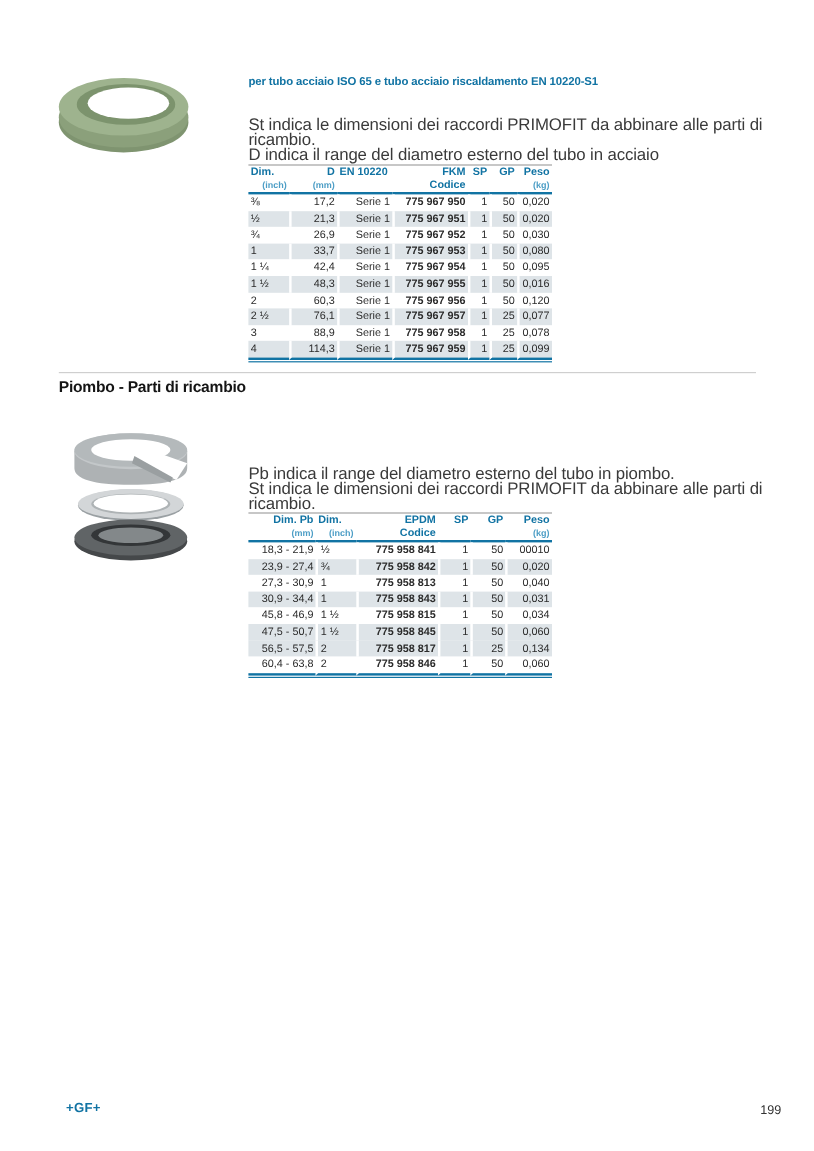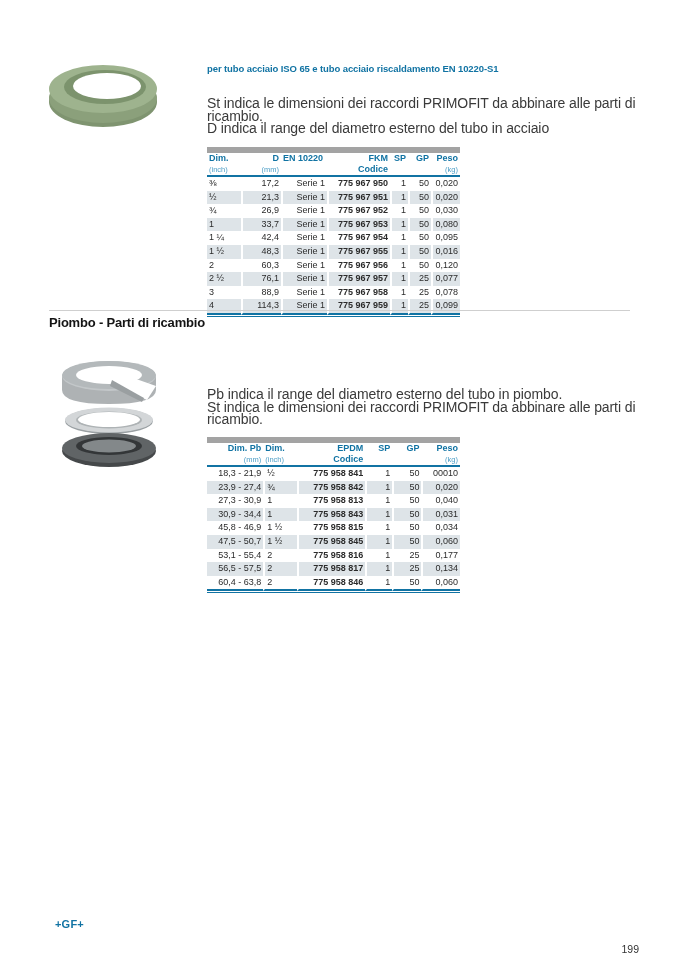--- a/index.html
+++ b/index.html
@@ -21,37 +21,37 @@
     letter-spacing:-0.2px;
   }
   .divider{
     position:absolute;left:49px;top:310px;width:581px;height:1px;background:#cfcfcf;
   }
   
   .tblwrap{position:absolute;left:207px;width:253px;}
   .tblwrap::after{content:'';display:block;height:1px;background:#1173a3;margin-top:1px;}
   table.cat{
     border-collapse:separate;border-spacing:0;width:100%;table-layout:fixed;
-    font-size:9px;color:#2b2b2b;border-top:6px solid #a3a3a3;margin-top:10px;
+    font-size:9px;color:#2b2b2b;border-top:1px solid #a3a3a3;
   }
   table.cat td{padding:0 2px;overflow:hidden;white-space:nowrap;}
   thead td{color:#1173a3;font-weight:bold;height:11px;line-height:11px;}
   thead tr.h2 td{border-bottom:2px solid #1173a3;height:11px;}
-  thead td.unit{font-size:7.5px;font-weight:normal;color:#4d9ec6;}
+  thead td.unit{font-size:7.5px;font-weight:bold;color:#4d9ec6;text-align:right;}
   tbody td{height:13.6px;line-height:13.6px;border-left:2px solid #fff;}
   tbody td:first-child{border-left:none;}
   tbody tr.stripe td{background:#dee4e8;}
   tbody tr:last-child td{border-bottom:2px solid #1173a3;}
   td.al{text-align:left;} td.ar{text-align:right;}
   td.b{font-weight:bold;}
   
   .img-abs{position:absolute;}
   
   .footer-logo{position:absolute;left:55px;top:918px;font-size:11px;font-weight:bold;color:#1173a3;letter-spacing:0.2px;}
-  .page-number{position:absolute;right:39px;top:919px;font-size:10.5px;color:#333;margin-top:24px;}
+  .page-number{position:absolute;right:27px;top:919px;font-size:10.5px;color:#333;}
 </style>
 </head>
 <body>
 
 <div class="page">
 
   <svg class="img-abs" style="left:46px;top:58px" width="118" height="72" viewBox="0 0 118 72">
     <ellipse cx="57" cy="44" rx="54" ry="25" fill="#7f9470"></ellipse>
     <ellipse cx="57" cy="40" rx="54" ry="25" fill="#8ba07b"></ellipse>
     <ellipse cx="57" cy="31" rx="54" ry="24" fill="#9eb38e"></ellipse>
@@ -291,28 +291,20 @@
             <td class="ar">0,034</td>
           </tr>
           <tr class="stripe">
             <td class="ar">47,5 - 50,7</td>
             <td class="al">1 ½</td>
             <td class="ar b">775 958 845</td>
             <td class="ar">1</td>
             <td class="ar">50</td>
             <td class="ar">0,060</td>
           </tr>
-          <tr>
-            <td class="ar">53,1 - 55,4</td>
-            <td class="al">2</td>
-            <td class="ar b">775 958 816</td>
-            <td class="ar">1</td>
-            <td class="ar">25</td>
-            <td class="ar">0,177</td>
-          </tr>
           <tr class="stripe">
             <td class="ar">56,5 - 57,5</td>
             <td class="al">2</td>
             <td class="ar b">775 958 817</td>
             <td class="ar">1</td>
             <td class="ar">25</td>
             <td class="ar">0,134</td>
           </tr>
           <tr>
             <td class="ar">60,4 - 63,8</td>

